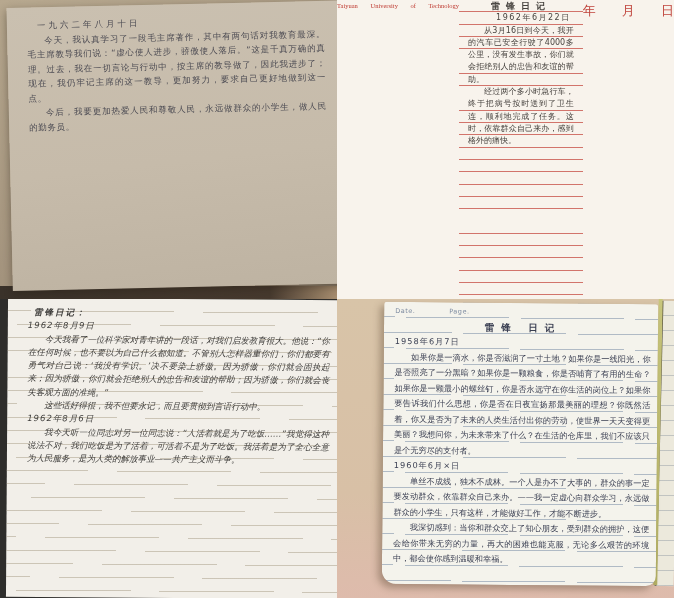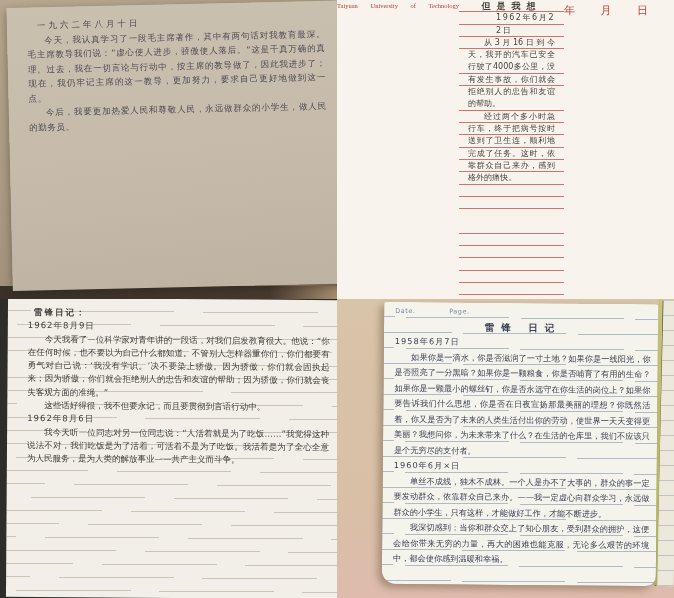--- a/index.html
+++ b/index.html
@@ -36,24 +36,24 @@
              background-image:repeating-linear-gradient(to bottom,
                rgba(0,0,0,0) 0px, rgba(0,0,0,0) 11.4px, #d2746b 11.4px, #d2746b 12.3px);
              color:#47433f; font-size:8px; line-height:12.3px;
              word-break:break-all; text-align:justify; }
   .tr-title { text-align:center; letter-spacing:6px; font-size:9px; font-weight:bold; }
   .tr-date { letter-spacing:1.5px;margin-left:28px; }
   .tr-body p { text-indent:2em; }
   .tr-footrule { flex:none; height:5px; border-top:1.6px solid #c0443c;
                  border-bottom:1px solid #c0443c; margin-top:-1px; }
   .tr-foot { flex:none; height:26px; line-height:22px; 
-             padding-right:26px; color:#c0443c; font-size:11px; word-spacing:22px; }
+             color:#c0443c; font-size:13px; word-spacing:22px; }
 
   
-  .bl { background:#2e2d2b; }
+  .bl { background:#2e2d2b;font-style:italic; }
   .bl-paper { position:absolute; left:7px; top:0; right:-4px; bottom:0;
               background-color:#f2efe9;
               background-image:repeating-linear-gradient(to bottom,
                 rgba(0,0,0,0) 0px, rgba(0,0,0,0) 12.5px,
                 rgba(166,155,132,.5) 12.5px, rgba(166,155,132,.5) 13.3px);
               transform:rotate(.4deg);
               padding:8px 12px 0 20px; overflow:hidden;
               color:#3e3d3b; font-size:8.5px; line-height:13.3px;
               word-break:break-all; text-align:justify; }
   .bl-title { margin-left:6px; letter-spacing:2px; font-weight:bold; }
@@ -102,21 +102,21 @@
     </div>
   </div>
 
   <div class="cell tr">
     <div class="tr-bighead">
       <span class="tr-big">太原理工大学</span>
     </div>
     <div class="tr-en">Taiyuan University of Technology</div>
     <div class="tr-rule"></div>
     <div class="tr-body">
-      <div class="tr-title">但是我想</div>
+      <div class="tr-title">雷锋日记</div>
       <div class="tr-date">1962年6月22日</div>
       <p>从3月16日到今天，我开的汽车已安全行驶了4000多公里，没有发生事故，你们就会拒绝别人的忠告和友谊的帮助。</p>
       <p>经过两个多小时急行车，终于把病号按时送到了卫生连，顺利地完成了任务。这时，依靠群众自己来办，感到格外的痛快。</p>
     </div>
     <div class="tr-footrule"></div>
     <div class="tr-foot">年 月 日</div>
   </div>
 
   <div class="cell bl">
     <div class="bl-paper">

